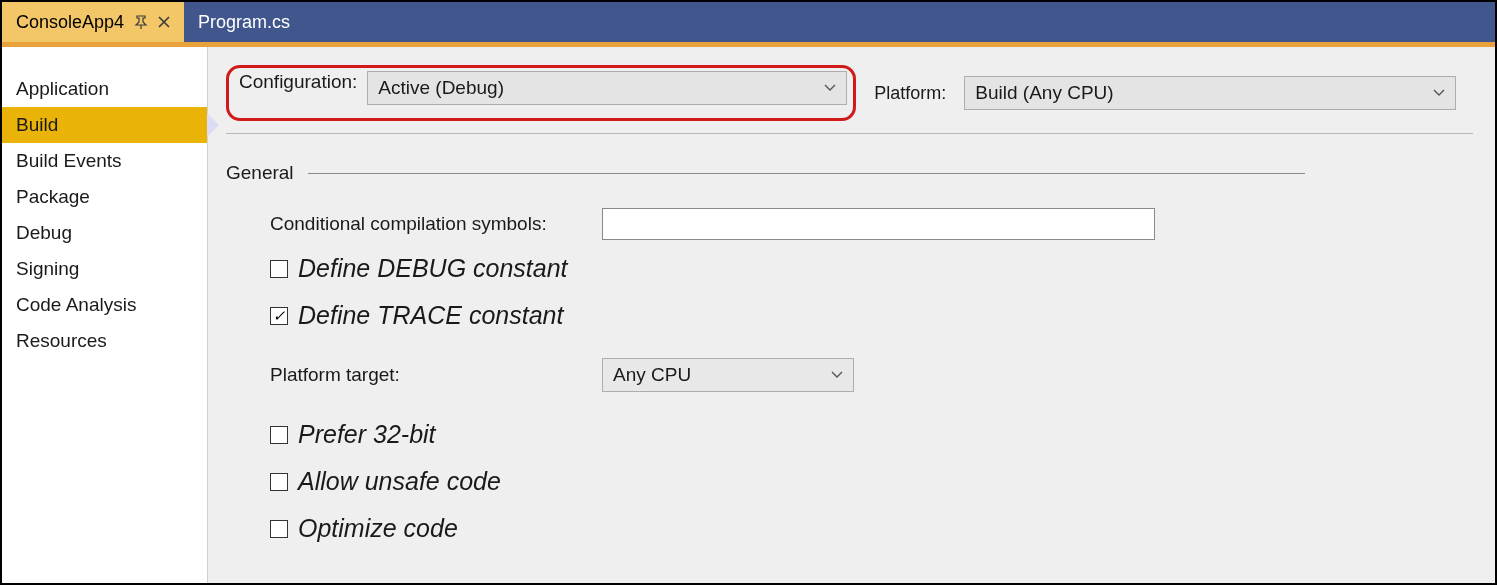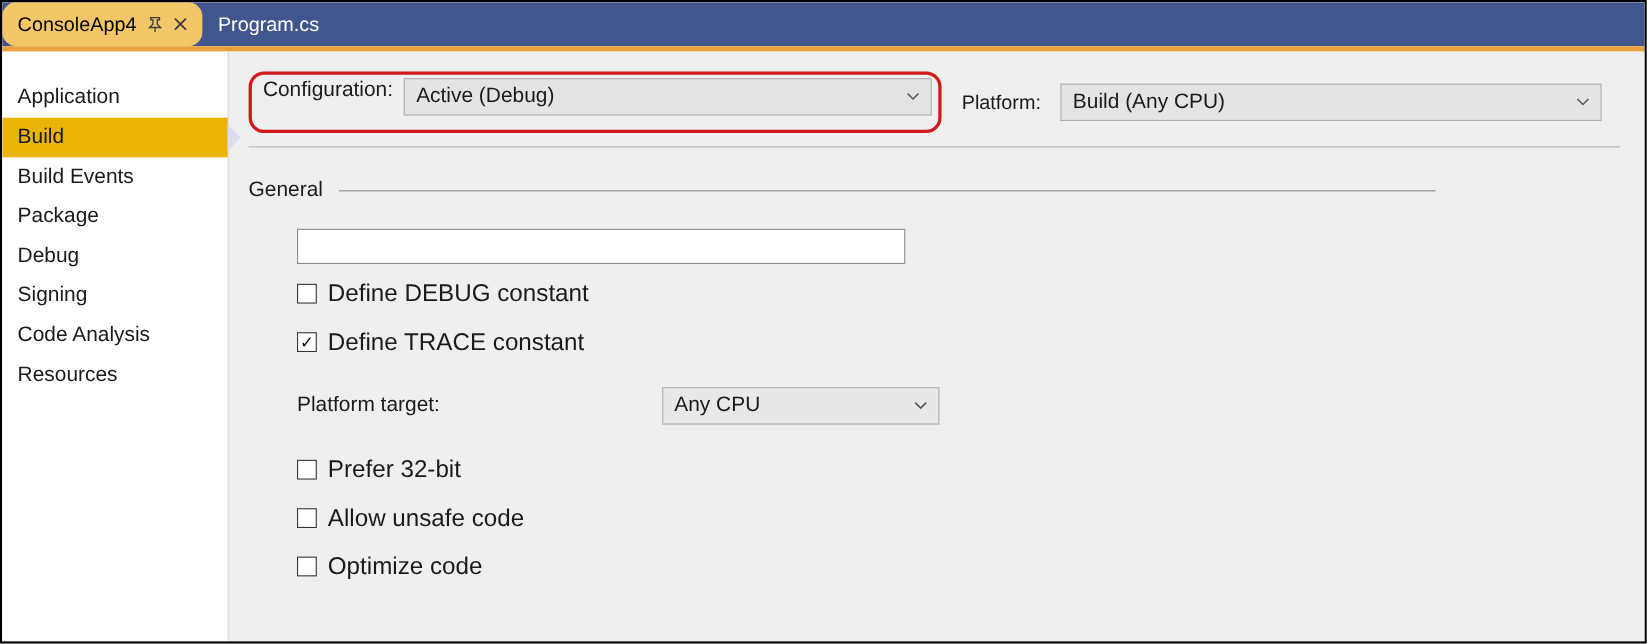--- a/index.html
+++ b/index.html
@@ -21,21 +21,20 @@
     height: 40px;
   }
   .tab {
     display: flex;
     align-items: center;
     padding: 0 14px;
     gap: 10px;
     font-size: 18px;
     color: #fff;
     cursor: pointer;
-    border-radius: 13px;
   }
   .tab.active {
     background: #f3c668;
     color: #000;
   }
   .tab .pin, .tab .close {
     display: inline-flex;
     align-items: center;
     color: #595959;
   }
@@ -143,21 +142,22 @@
     background: #fff;
     padding: 0 8px;
     font-size: 18px;
   }
   .chkrow {
     display: flex;
     align-items: center;
     margin-left: 44px;
     margin-bottom: 18px;
     gap: 10px;
-    font-size: 22px;
+    font-size: 25px;
+    font-style: italic;
   }
   .checkbox {
     width: 18px;
     height: 18px;
     border: 1px solid #333;
     background: #fff;
     display: inline-flex;
     align-items: center;
     justify-content: center;
     cursor: pointer;
@@ -230,20 +230,21 @@
     </div>
 
     <hr class="hr">
 
     <div class="section-head">
       <span class="title">General</span>
       <span class="line"></span>
     </div>
 
     <div class="formrow">
+      <span class="lbl">Conditional compilation symbols:</span>
       <input class="textinput" value="" style="">
     </div>
 
     <div class="chkrow">
       <span class="checkbox"></span>
       <span>Define DEBUG constant</span>
     </div>
 
     <div class="chkrow" style="margin-bottom:28px;">
       <span class="checkbox checked"></span>

